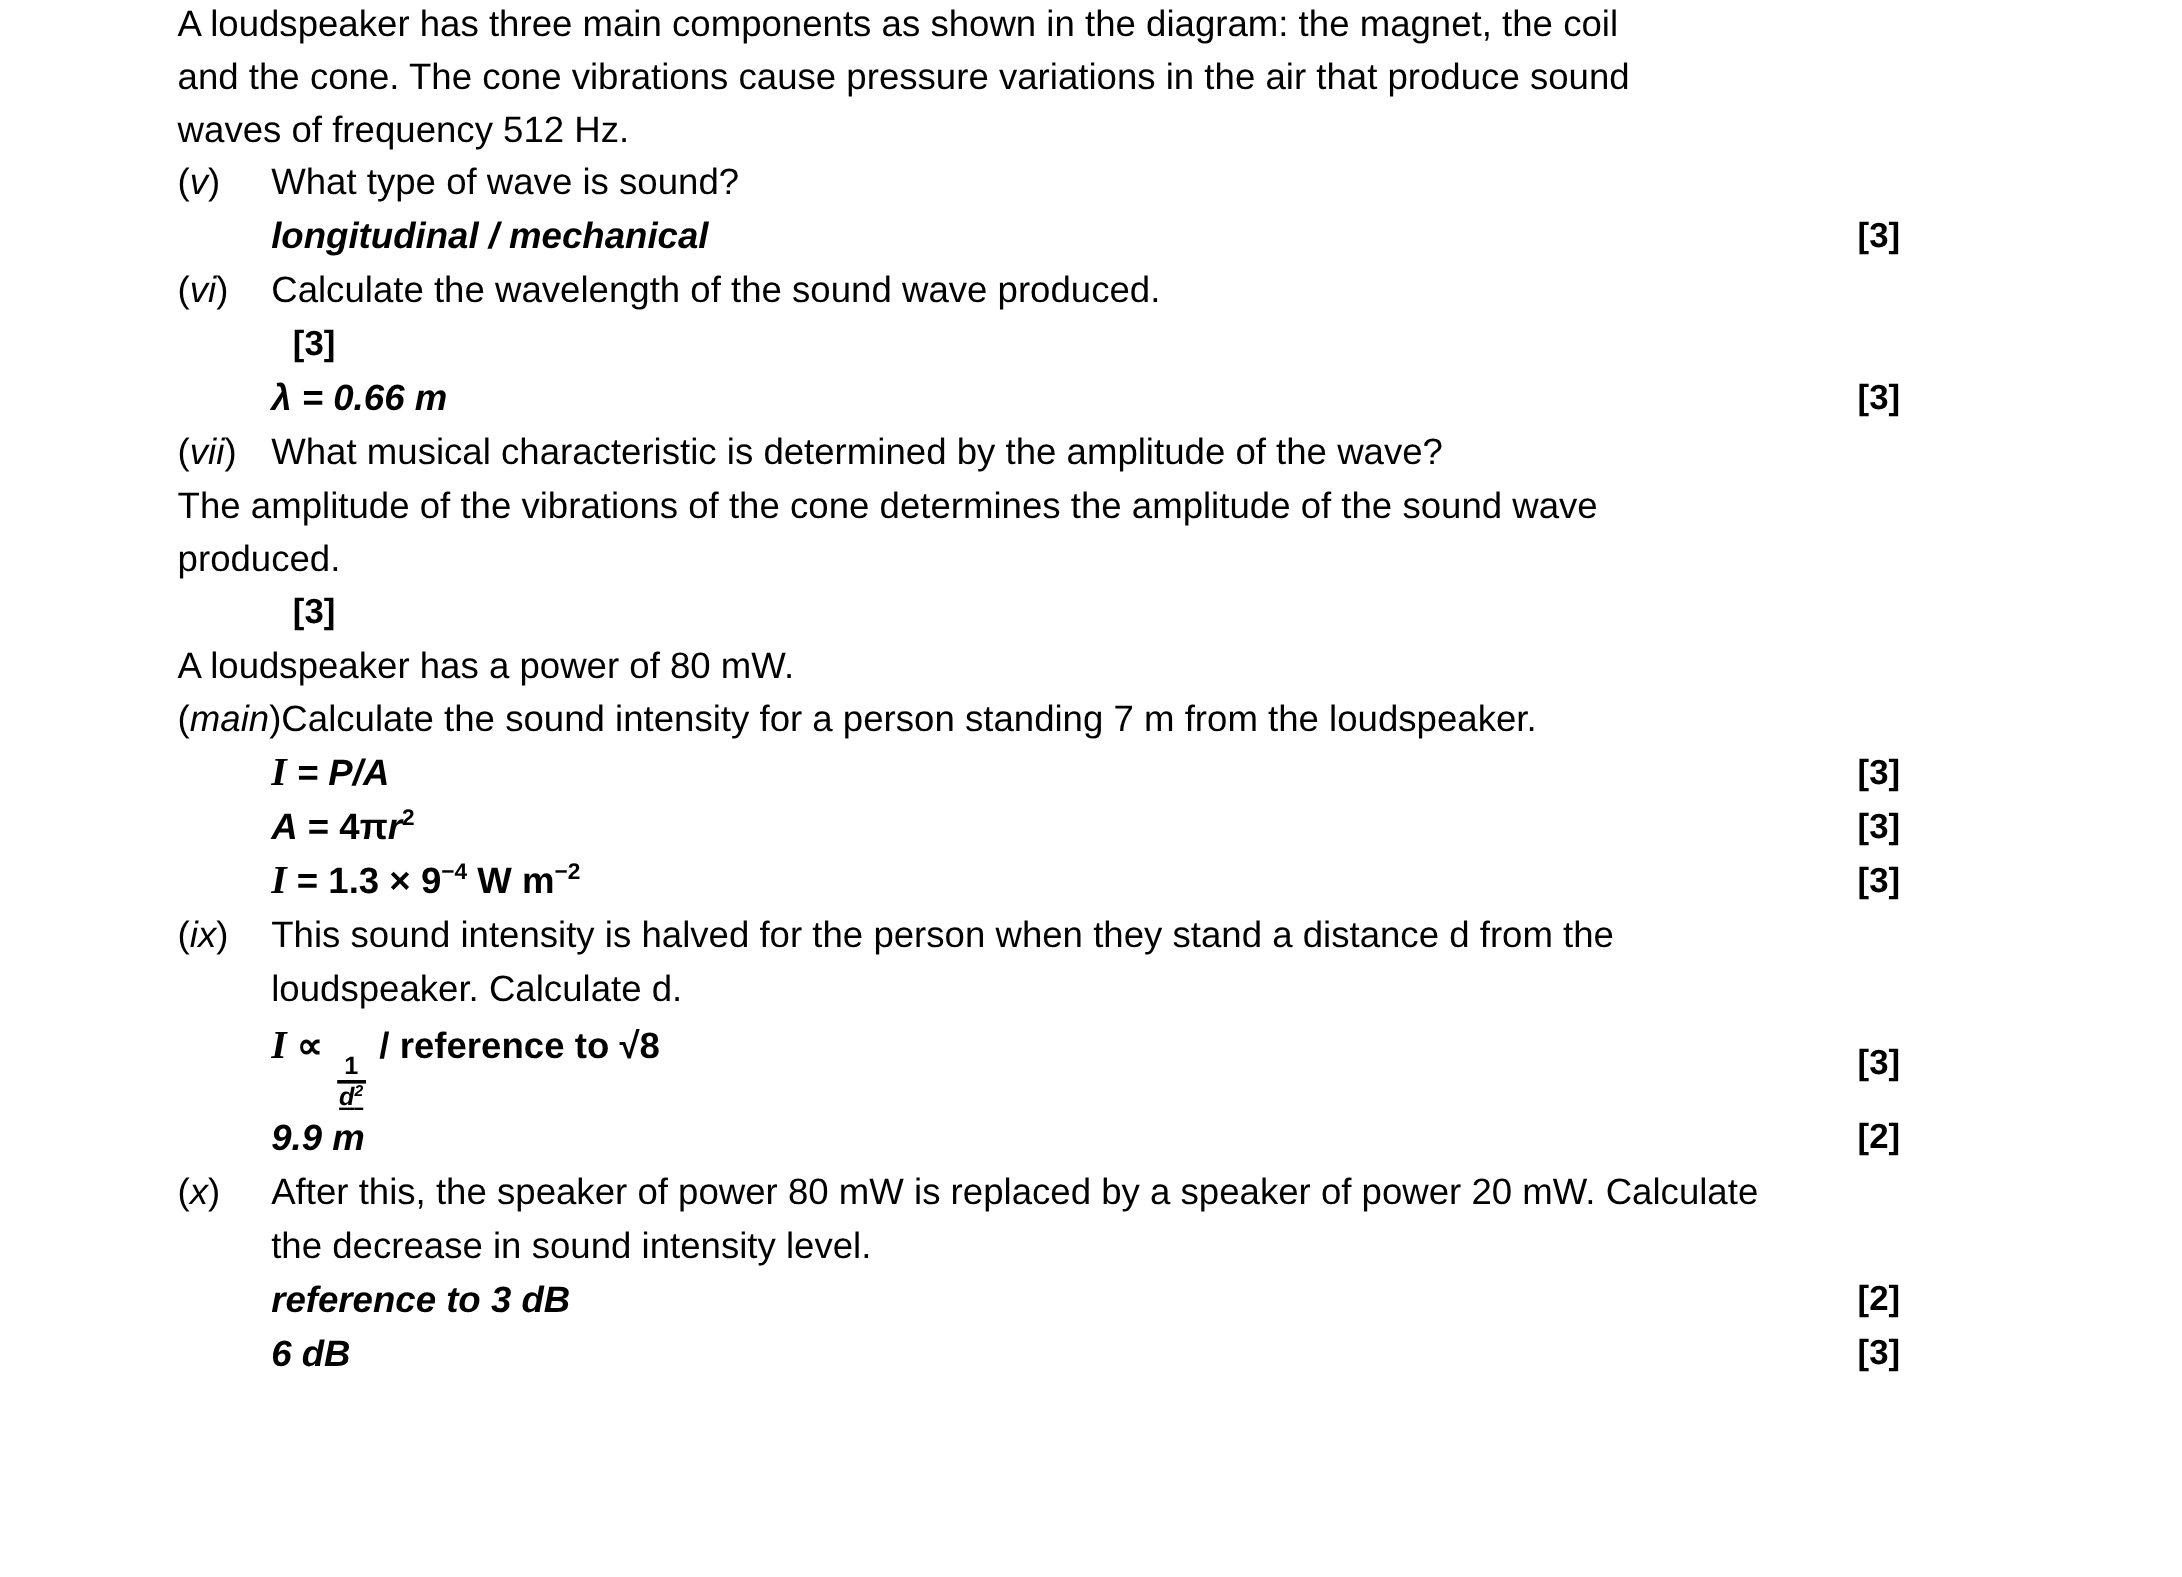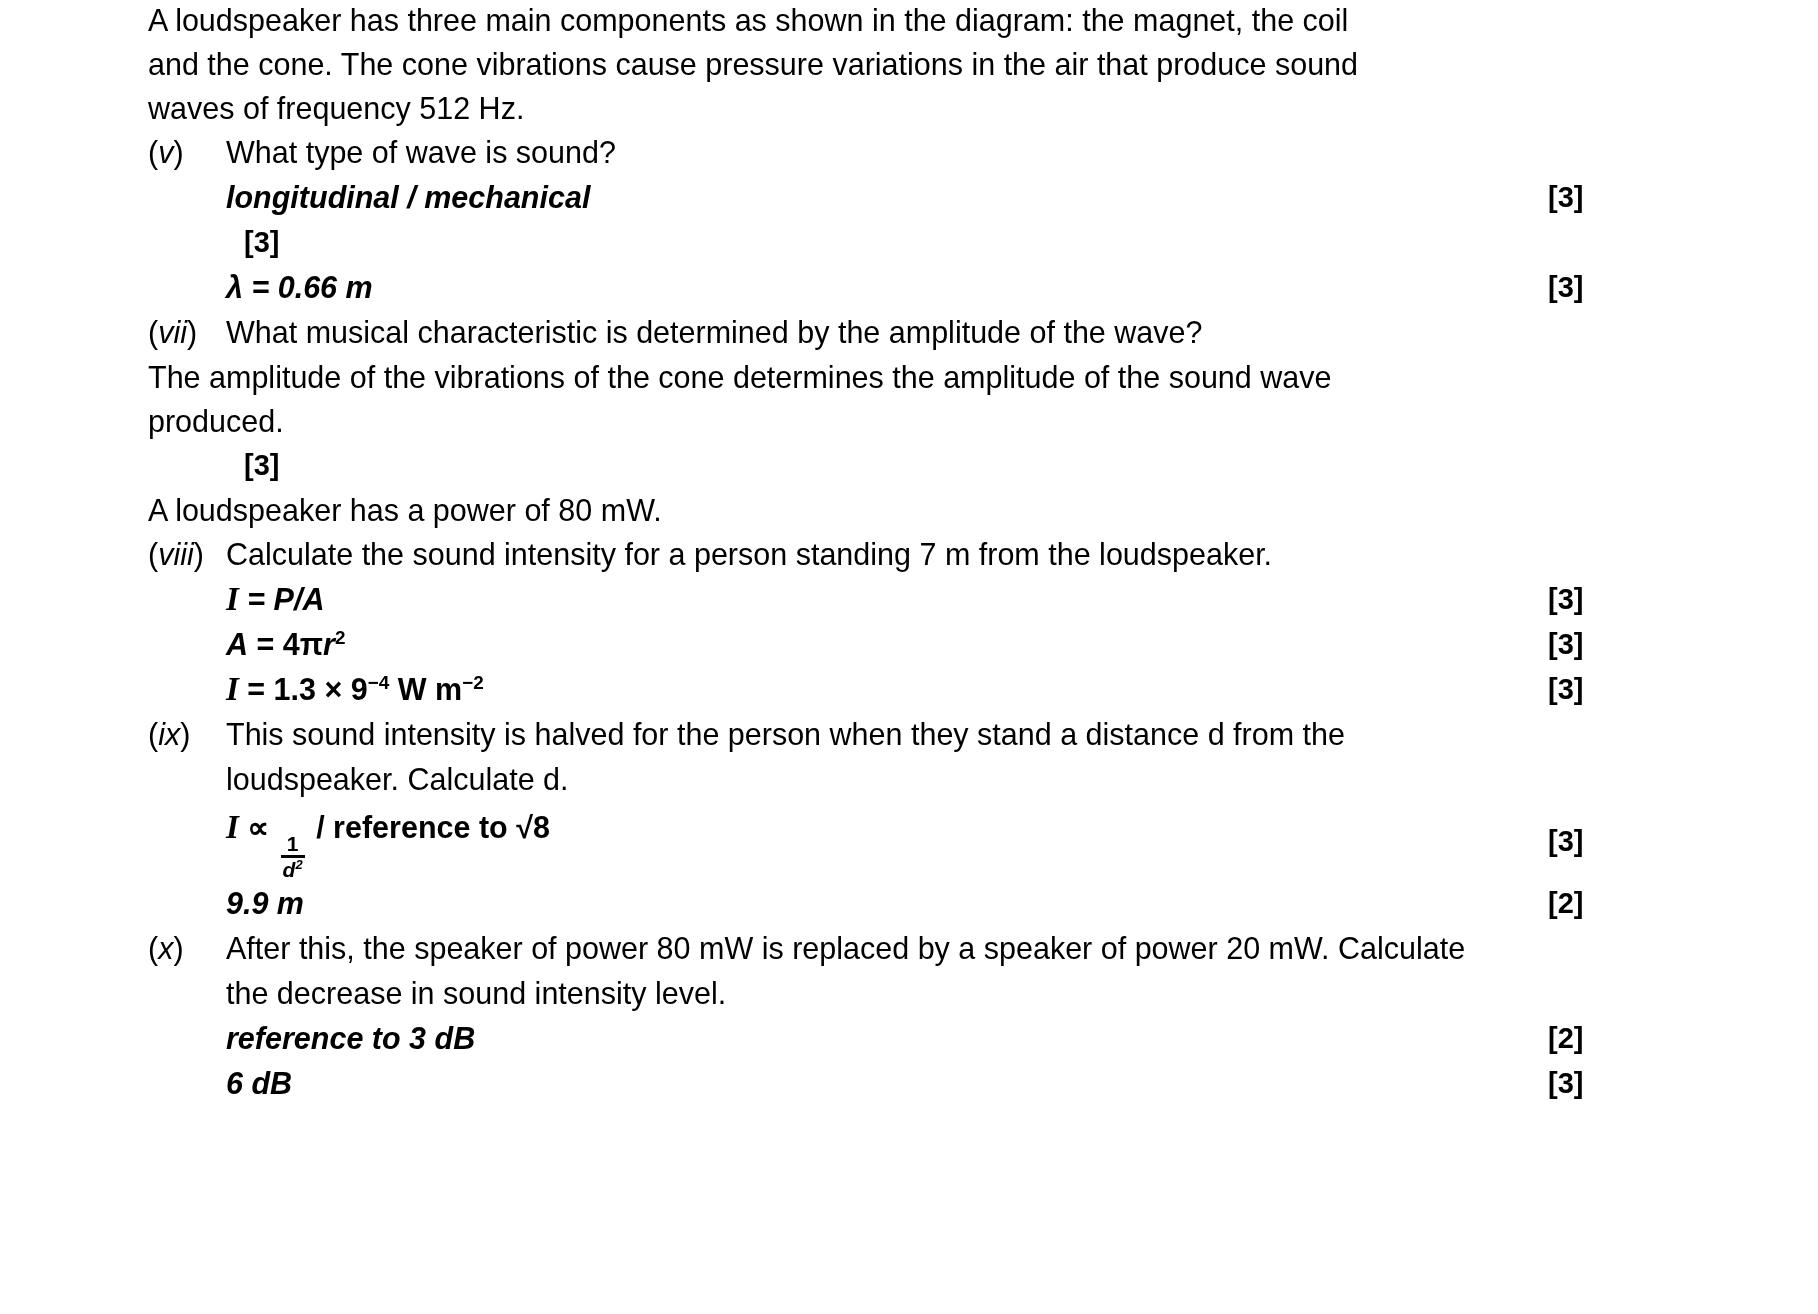--- a/index.html
+++ b/index.html
@@ -105,20 +105,21 @@
     min-width: 24px;
     height: 3px;
     background: #000;
     margin: 1px 0 0 0;
   }
   .frac .den {
     font-size: 21px;
     line-height: 23px;
     font-style: italic;
     padding: 0 2px;
+    text-decoration: underline;
   }
   .frac-row {
     min-height: 52px;
     align-items: center;
   }
   .frac-row .body-col {
     line-height: 50px;
   }
   .nowrap { white-space: nowrap; }
 </style>
@@ -137,20 +138,25 @@
       <div class="body-col">What type of wave is sound?</div>
       <div class="marks"></div>
     </div>
     <div class="row">
       <div class="lbl"></div>
       <div class="body-col ans">longitudinal / mechanical</div>
       <div class="marks">[3]</div>
     </div>
 
     <div class="row">
+      <div class="lbl">(<i>vi</i>)</div>
+      <div class="body-col">Calculate the wavelength of the sound wave produced.</div>
+      <div class="marks"></div>
+    </div>
+    <div class="row">
       <div class="lbl"></div>
       <div class="marks">[3]</div>
     </div>
     <div class="row">
       <div class="lbl"></div>
       <div class="body-col ans">λ = 0.66 m</div>
       <div class="marks">[3]</div>
     </div>
 
     <div class="row">
@@ -165,21 +171,21 @@
     <div class="row">
       <div class="lbl"></div>
       <div class="marks">[3]</div>
     </div>
 
     <div class="row para-row">
       <div class="para">A loudspeaker has a power of 80 mW.</div>
     </div>
 
     <div class="row">
-      <div class="lbl">(<i>viii</i>)</div>
+      <div class="lbl">(<i>main</i>)</div>
       <div class="body-col">Calculate the sound intensity for a person standing 7 m from the loudspeaker.</div>
       <div class="marks"></div>
     </div>
     <div class="row">
       <div class="lbl"></div>
       <div class="body-col"><span class="nowrap"><span class="mathi">I</span><span class="mital"> = P/A</span></span></div>
       <div class="marks">[3]</div>
     </div>
     <div class="row">
       <div class="lbl"></div>

